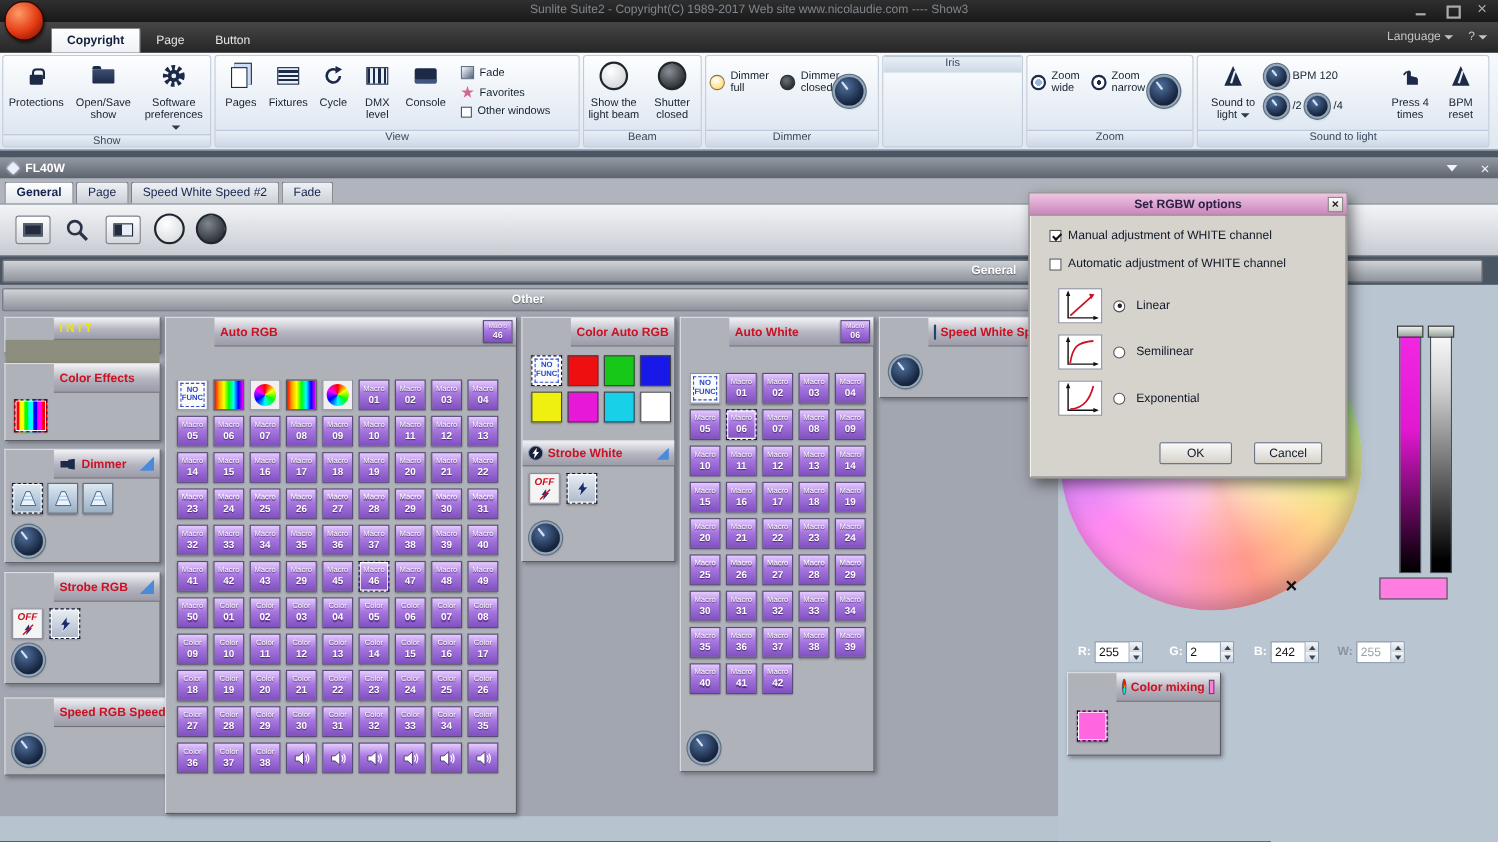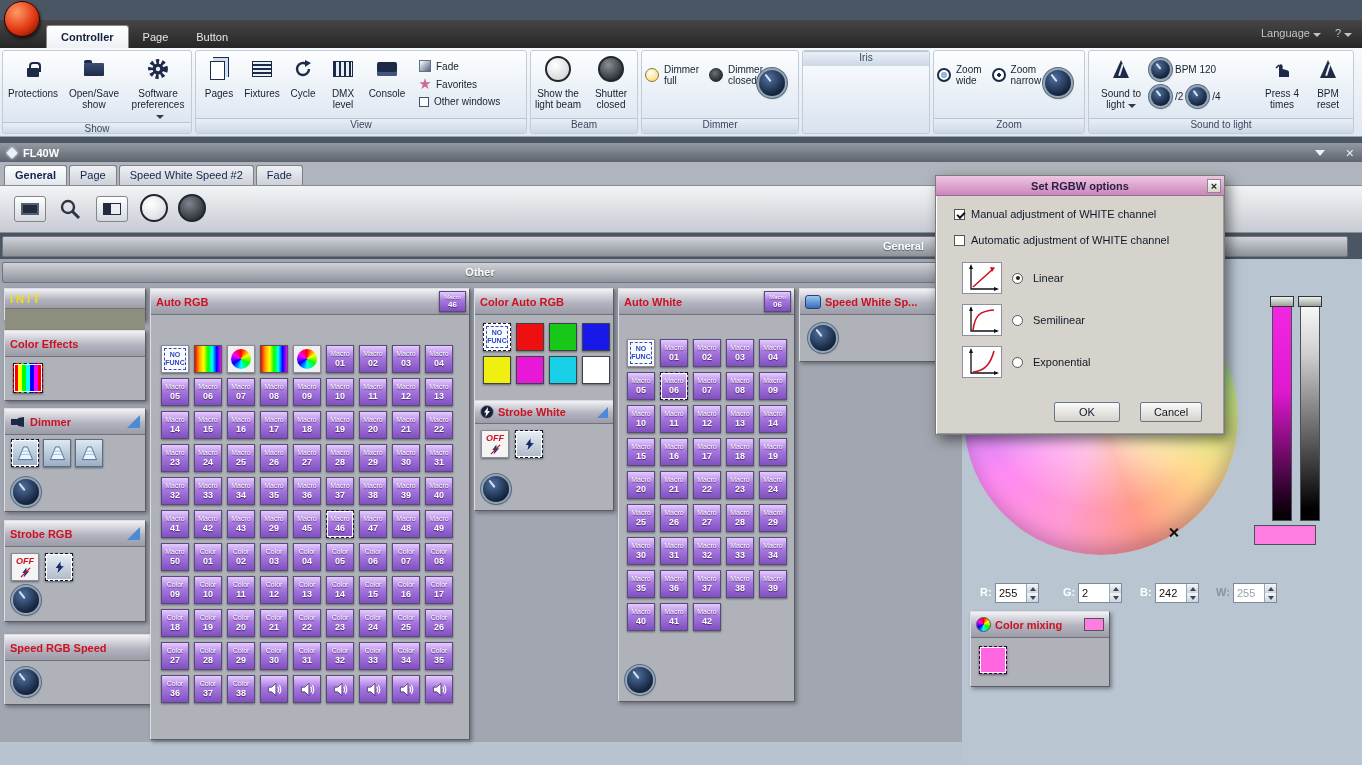--- a/index.html
+++ b/index.html
@@ -123,21 +123,21 @@
 
   
   .content { position:absolute; left:0; top:259px; width:1362px; height:506px; background:#b7c3cf; }
   .left-pane { position:absolute; left:0; top:0; width:962px; height:483px; background:#a2a6b0; }
   .right-pane { position:absolute; left:962px; top:0; width:400px; height:506px; background:#b9c5d1; }
 
   
   .panel { position:absolute; background:#b0b2ba; border:1px solid; border-color:#dddee4 #5a5c66 #5a5c66 #dddee4;
     box-shadow:2px 2px 4px rgba(0,0,0,.35); }
   .panel-header { height:26px; background:linear-gradient(#f2f2f6,#b4b4c0 55%,#9c9ca8);
-    border-bottom:1px solid #70707a; display:flex; align-items:center; gap:4px; padding:0 5px; position:relative; }
+    border-bottom:1px solid #70707a; display:flex; align-items:center; gap:4px; padding:0 5px; position:relative;margin-left:44px; }
   .panel-title { color:#cc1122; font-weight:bold; font-size:11px; white-space:nowrap; }
   .panel-title.init { color:#f0e010; letter-spacing:3px; }
   .init-body { height:100%; background:#8e8e7e; }
   .subheader { height:24px; background:linear-gradient(#f2f2f6,#b4b4c0 55%,#9c9ca8);
     border-top:1px solid #d8d8e0; border-bottom:1px solid #70707a; display:flex; align-items:center; gap:4px;
     padding:0 5px; margin-top:16px;justify-content:flex-end; }
   .badge-wrap { position:absolute; right:3px; top:2px; }
   .badge-wrap .cell { width:27px; height:21px; }
   .badge-wrap .cl1 { font-size:6px; line-height:7px; }
   .badge-wrap .cl2 { font-size:8px; line-height:8px; }
@@ -227,25 +227,33 @@
   .dlg-radio-row { position:absolute; left:26px; display:flex; align-items:center; gap:10px; }
   .curve-box { width:40px; height:32px; background:#fff; border:1px solid #8a90a0; display:flex; align-items:center; justify-content:center; }
   .dlg-btn { position:absolute; top:226px; height:20px; background:linear-gradient(#fafafa,#d6d2ca);
     border:1px solid #6a7688; border-radius:2px; font-size:11px; color:#101828; display:flex; align-items:center; justify-content:center; }
 </style>
 </head>
 <body>
 
 <div class="app">
 
+  <div class="titlebar">
+    <div class="tb-title">Sunlite Suite2 - Copyright(C) 1989-2017    Web site www.nicolaudie.com ---- Show3</div>
+    <div class="winbtns">
+      <div class="wb wb-min"></div>
+      <div class="wb wb-max"></div>
+      <div class="wb wb-close"></div>
+    </div>
+  </div>
   <div class="logo"></div>
 
   <div class="menubar">
     <div class="mtabs">
-      <div class="mtab active">Controller</div>
+      <div class="mtab active">Copyright</div>
       <div class="mtab">Page</div>
       <div class="mtab">Button</div>
     </div>
     <div class="mright">
       <span><span>Language</span><span class="dd"></span></span>
       <span><span>?</span><span class="dd"></span></span>
     </div>
   </div>
 
   <div class="ribbon">

